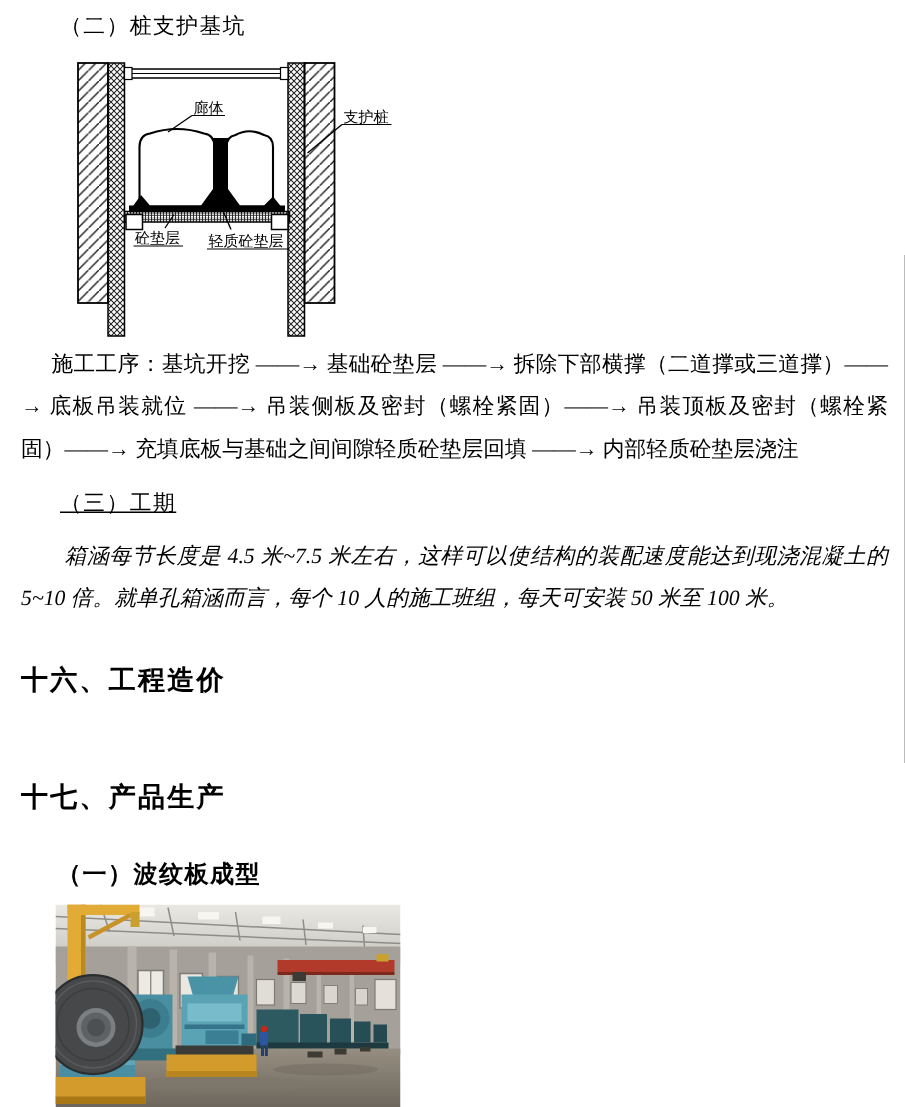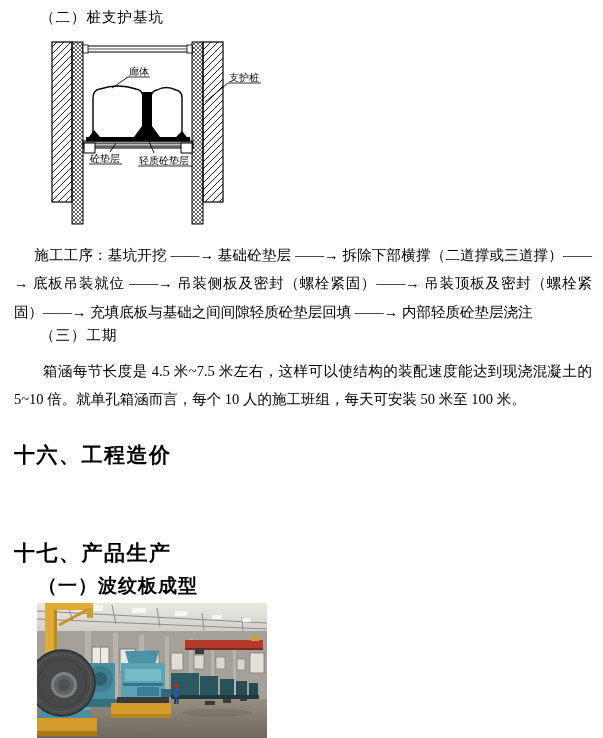--- a/index.html
+++ b/index.html
@@ -19,30 +19,30 @@
     white-space:nowrap;
   }
   .para{
     position:absolute;
     left:14px;width:578px;
     font-size:14.5px;
     line-height:28.5px;
     text-align:justify;
     text-justify:inter-ideograph;
   }
-  .indent2{text-indent:2em;}
+  .indent2{text-indent:2em;font-style:italic;}
   .indent14{text-indent:1.4em;}
   .sec-major{
     position:absolute;left:14px;
-    font-size:21px;font-weight:bold;
+    font-size:18px;font-weight:bold;
     letter-spacing:1.5px;white-space:nowrap;
   }
   .sec-minor-bold{
     position:absolute;left:38px;
-    font-size:19px;font-weight:bold;
+    font-size:16px;font-weight:bold;
     letter-spacing:1px;white-space:nowrap;
   }
   .diagram{position:absolute;left:38px;top:40px;width:270px;height:194px;}
   .photo{position:absolute;left:37px;top:603px;width:230px;height:135px;}
   svg text{font-family:"Liberation Serif","DejaVu Serif",serif;}
 </style>
 </head>
 <body>
 
 <div class="page">
@@ -115,30 +115,30 @@
 
         <text x="52" y="122">砼垫层</text>
         <line x1="51" y1="124" x2="84" y2="124" stroke="#000" stroke-width="0.8"></line>
 
         <text x="101" y="124">轻质砼垫层</text>
         <line x1="100" y1="126" x2="155" y2="126" stroke="#000" stroke-width="0.8"></line>
       </g>
     </svg>
   </div>
 
-  <p class="para indent14" style="top:226px;">施工工序：基坑开挖 ——→ 基础砼垫层 ——→ 拆除下部横撑（二道撑或三道撑）——→ 底板吊装就位 ——→ 吊装侧板及密封（螺栓紧固）——→ 吊装顶板及密封（螺栓紧固）——→ 充填底板与基础之间间隙轻质砼垫层回填 ——→ 内部轻质砼垫层浇注</p>
-
-  <div class="sec-sub" style="left:40px;top:326px;">（三）工期</div>
+  <p class="para indent14" style="top:214px;">施工工序：基坑开挖 ——→ 基础砼垫层 ——→ 拆除下部横撑（二道撑或三道撑）——→ 底板吊装就位 ——→ 吊装侧板及密封（螺栓紧固）——→ 吊装顶板及密封（螺栓紧固）——→ 充填底板与基础之间间隙轻质砼垫层回填 ——→ 内部轻质砼垫层浇注</p>
+
+  <div class="sec-sub" style="left:40px;top:326px;text-decoration:underline;">（三）工期</div>
 
   <p class="para indent2" style="top:342px;">箱涵每节长度是 4.5 米~7.5 米左右，这样可以使结构的装配速度能达到现浇混凝土的 5~10 倍。就单孔箱涵而言，每个 10 人的施工班组，每天可安装 50 米至 100 米。</p>
 
   <div class="sec-major" style="top:441px;">十六、工程造价</div>
 
 
-  <div class="sec-major" style="top:539px;">十七、产品生产</div>
+  <div class="sec-major" style="top:519px;">十七、产品生产</div>
 
   <div class="sec-minor-bold" style="top:573px;">（一）波纹板成型</div>
 
   <div class="photo">
     <svg width="230" height="135" viewBox="0 0 230 135">
       <defs>
         <linearGradient id="floorG" x1="0" y1="0" x2="0" y2="1">
           <stop offset="0" stop-color="#968e81"></stop>
           <stop offset="1" stop-color="#6e675d"></stop>
         </linearGradient>

